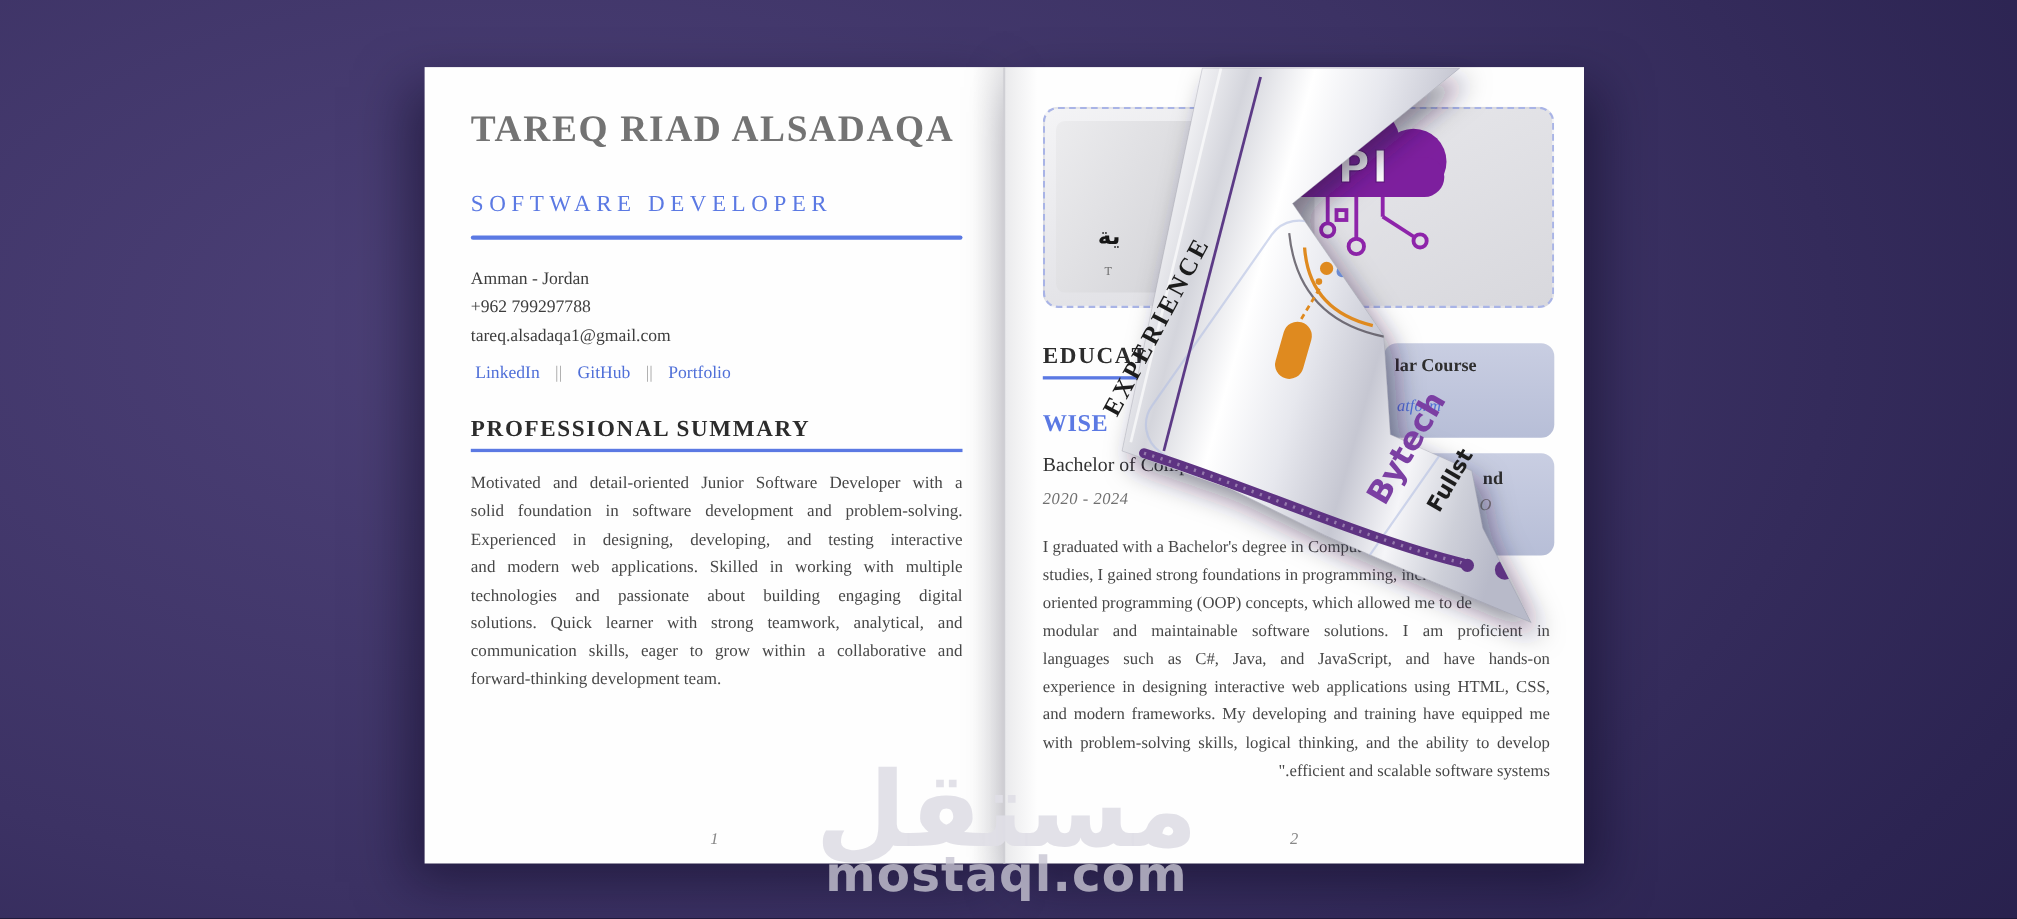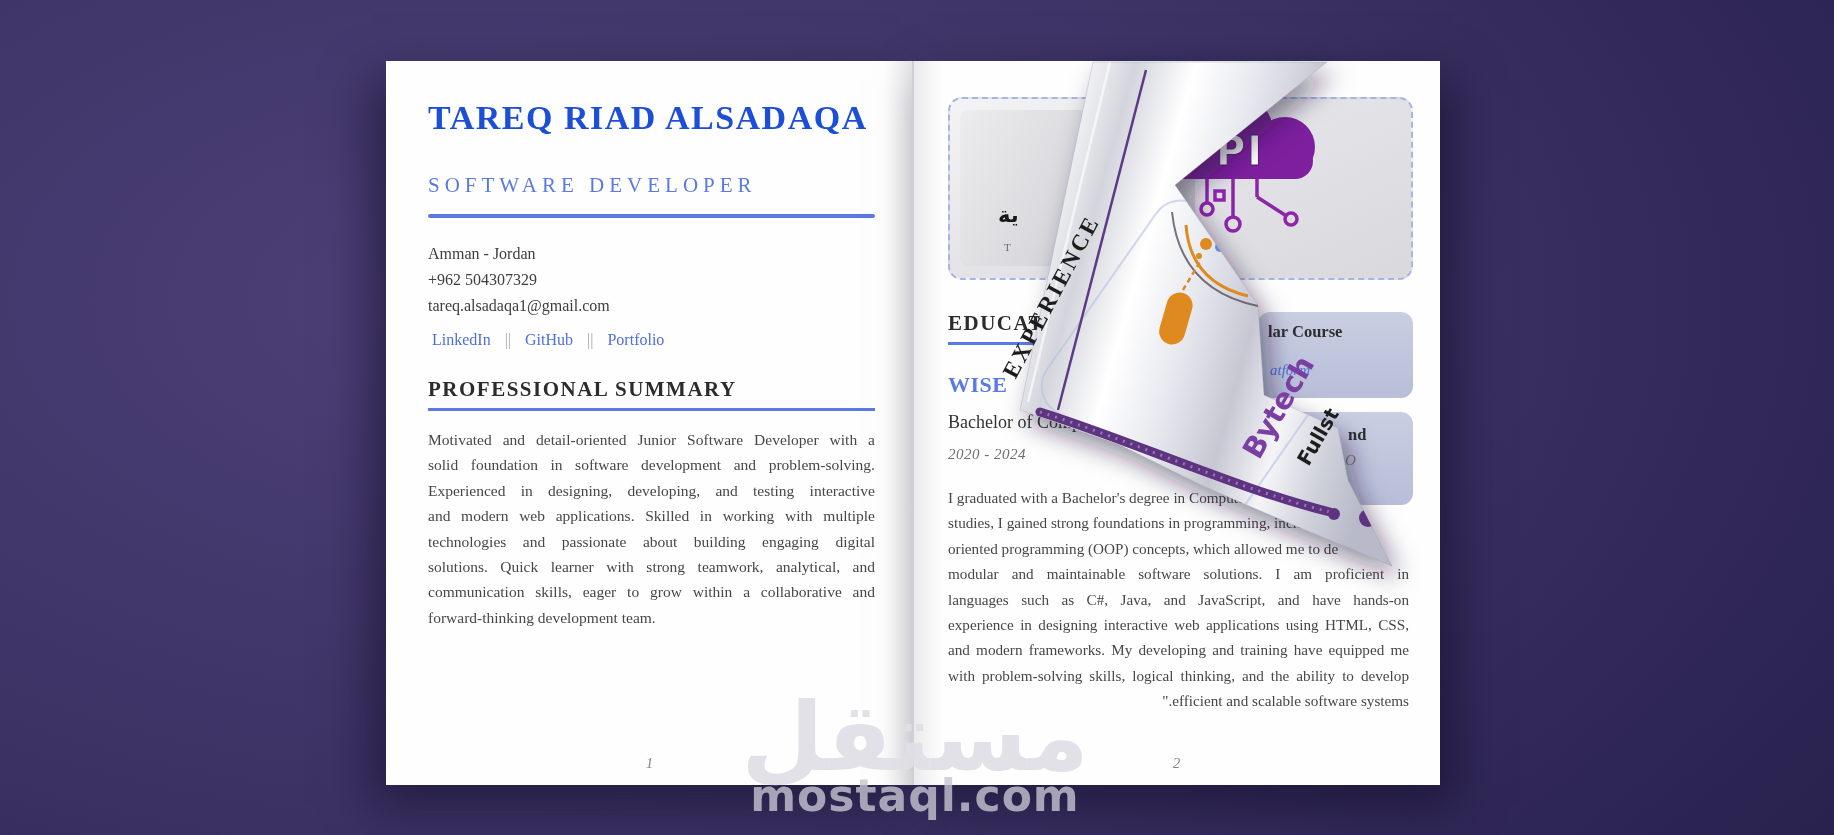--- a/index.html
+++ b/index.html
@@ -9,21 +9,21 @@
   .page{position:absolute;top:61px;width:527px;height:724px;background:#fefefe;}
   .page-left{left:386px;box-shadow:-14px 18px 45px rgba(10,6,30,.5);}
   .page-right{left:913px;box-shadow:14px 18px 45px rgba(10,6,30,.5);}
   .spine{position:absolute;left:912px;top:61px;width:2px;height:724px;background:#cfcfd4;z-index:6;}
   .spine-shade-l{position:absolute;left:884px;top:61px;width:29px;height:724px;z-index:5;
     background:linear-gradient(to right, rgba(0,0,0,0), rgba(60,60,80,.10));}
   .spine-shade-r{position:absolute;left:914px;top:61px;width:29px;height:724px;z-index:5;
     background:linear-gradient(to left, rgba(0,0,0,0), rgba(60,60,80,.10));}
   .abs{position:absolute;}
   
-  .cv-title{left:42px;top:38px;font-size:34px;font-weight:bold;letter-spacing:1.5px;color:#1d4ed8;}
+  .cv-title{left:42px;top:38px;font-size:34px;font-weight:bold;letter-spacing:1.5px;color:#737373;}
   .cv-subtitle{left:42px;top:100px;font-size:21px;letter-spacing:5px;color:#5b79e3;margin-top:12px;}
   .rule{height:4px;background:#5b79e3;border-radius:2px;}
   .rule1{left:42px;top:153px;width:447px;}
   .contact{left:42px;top:180px;font-size:16px;color:#3d3d3d;line-height:26px;}
   .links{left:46px;top:270px;font-size:16px;color:#4f6fd8;}
   .links .sep{color:#a8a8a8;padding:0 10px;}
   .links .lnk{color:#4f6fd8;cursor:pointer;}
   .h2{font-size:21px;font-weight:bold;letter-spacing:1.5px;color:#2c2c2c;}
   .h2-left{left:42px;top:316px;}
   .rule2{left:42px;top:347px;width:447px;height:3px;background:#5b79e3;}
@@ -66,21 +66,21 @@
 <body>
 
 <div class="stage">
 
   <div class="page page-left">
     <div class="abs cv-title">TAREQ RIAD ALSADAQA</div>
     <div class="abs cv-subtitle">SOFTWARE DEVELOPER</div>
     <div class="abs rule rule1"></div>
     <div class="abs contact">
       <div>Amman - Jordan</div>
-      <div>+962 504307329</div>
+      <div>+962 799297788</div>
       <div>tareq.alsadaqa1@gmail.com</div>
     </div>
     <div class="abs links">
       <span class="lnk">LinkedIn</span>
       <span class="sep">||</span>
       <span class="lnk">GitHub</span>
       <span class="sep">||</span>
       <span class="lnk">Portfolio</span>
     </div>
     <div class="abs h2 h2-left">PROFESSIONAL SUMMARY</div>

